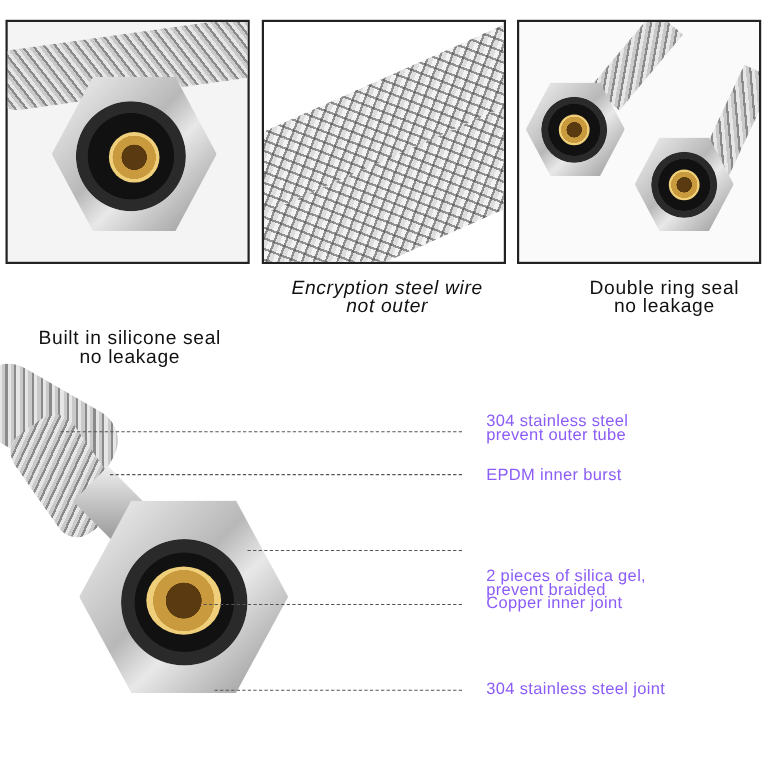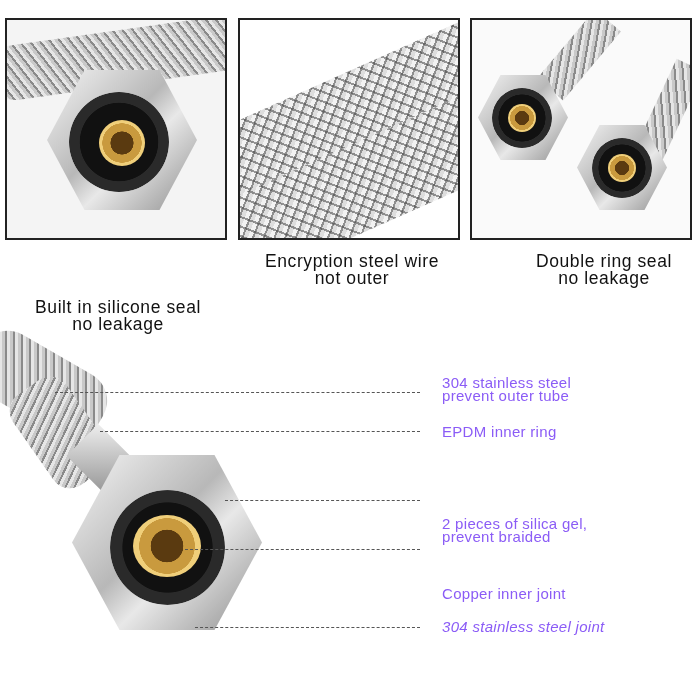--- a/index.html
+++ b/index.html
@@ -1,20 +1,20 @@
 <!DOCTYPE html>
 <html><head>
 <meta charset="utf-8">
 <style>
   html,body{margin:0;padding:0;background:#fff;}
   body{width:700px;height:700px;position:relative;overflow:hidden;font-family:"Liberation Sans",sans-serif;color:#111;}
   .panel{position:absolute;top:18px;width:222px;height:222px;border:2px solid #222;box-sizing:border-box;overflow:hidden;background:#f4f4f4;}
   .p1{left:5px;} .p2{left:238px;} .p3{left:470px;}
   .caption{position:absolute;top:253px;width:232px;text-align:center;font-size:17.5px;line-height:17px;letter-spacing:0.6px;}
-  .c1{left:2px;margin-top:46px;} .c2{left:236px;} .c3{left:488px;}
+  .c1{left:2px;margin-top:46px;} .c2{left:236px;font-style:italic;} .c3{left:488px;}
   .hose-braid{background:repeating-linear-gradient(60deg,#c9c9c9 0 3px,#8a8a8a 3px 5px,#e6e6e6 5px 8px);}
   .braid-weave{background:
      repeating-linear-gradient(45deg,rgba(70,70,70,.55) 0 2px,transparent 2px 9px),
      repeating-linear-gradient(-45deg,#ddd 0 4px,#8f8f8f 4px 6px,#f2f2f2 6px 10px);}
   .nut{position:absolute;background:linear-gradient(135deg,#f5f5f5,#b8b8b8 45%,#e8e8e8 60%,#8e8e8e);clip-path:polygon(25% 0,75% 0,100% 50%,75% 100%,25% 100%,0 50%);}
   .ring{position:absolute;border-radius:50%;background:radial-gradient(circle,#111 0 55%,#2a2a2a 56% 70%,#999 71% 80%,#ddd 81%);}
   .brass{position:absolute;border-radius:50%;background:radial-gradient(circle,#5a3a10 0 35%,#c99a3e 36% 60%,#f0cf7a 61% 75%,#1a1a1a 76%);}
   .label{position:absolute;left:442px;font-size:15px;line-height:13px;color:#8b5cf6;letter-spacing:0.3px;}
   .leader{position:absolute;height:0;border-top:1px dashed #555;}
 </style>
@@ -69,24 +69,24 @@
 <div class="leader" style="left:100px;top:431px;width:320px;"></div>
 <div class="leader" style="left:225px;top:500px;width:195px;"></div>
 <div class="leader" style="left:185px;top:549px;width:235px;"></div>
 <div class="leader" style="left:195px;top:627px;width:225px;"></div>
 
 <div class="label" style="top:376px;">
   <div>304 stainless steel</div>
   <div>prevent outer tube</div>
 </div>
 <div class="label" style="top:425px;">
-  <div>EPDM inner ring</div>
+  <div>EPDM inner burst</div>
 </div>
 <div class="label" style="top:485px;margin-top:32px;">
   <div>2 pieces of silica gel,</div>
   <div>prevent braided</div>
 </div>
-<div class="label" style="top:542px;margin-top:45px;">
+<div class="label" style="top:542px;">
   <div>Copper inner joint</div>
 </div>
-<div class="label" style="top:620px;font-style:italic;">
+<div class="label" style="top:620px;">
   <div>304 stainless steel joint</div>
 </div>
 
 </body></html>

